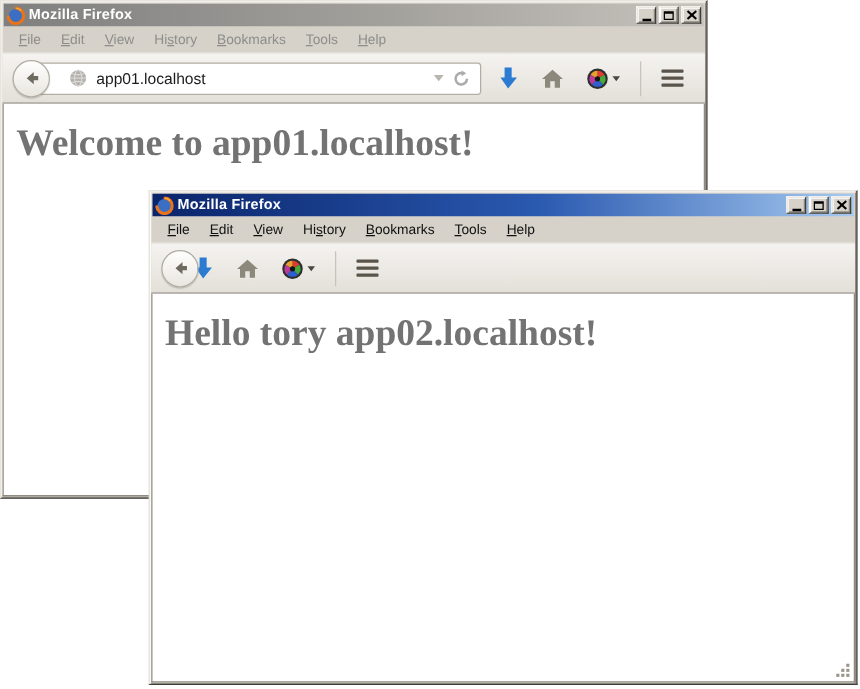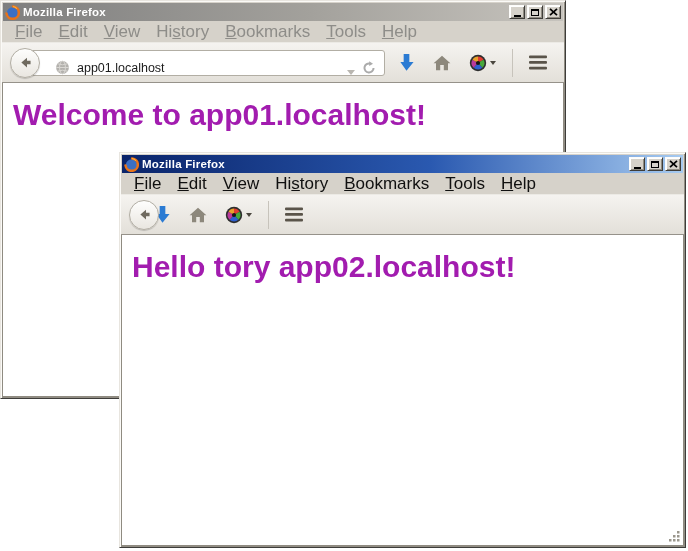--- a/index.html
+++ b/index.html
@@ -29,21 +29,21 @@
   .winbtns { display:flex; gap:2px; }
   .wbtn {
     width:16px; height:14px; background:#d6d2ca; box-sizing:border-box;
     border:1px solid; border-color:#fdfcfa #3f3d39 #3f3d39 #fdfcfa;
     box-shadow: inset 1px 1px 0 #ffffff, inset -1px -1px 0 #8f8b81;
     display:flex; align-items:center; justify-content:center;
   }
   .glyph-min { width:7px; height:2px; background:#000; margin-top:7px; }
   .glyph-max { width:8px; height:7px; box-sizing:border-box; border:1px solid #000; border-top-width:2px; }
   
-  .menubar { height:21px; flex:0 0 21px; display:flex; align-items:center; padding-left:5px; font-size:17px; }
+  .menubar { height:21px; flex:0 0 21px; display:flex; align-items:center; padding-left:5px; font-size:11px; }
   .menubar .mi { padding:3px 8px; cursor:default; white-space:nowrap; }
   .win.active   .menubar .mi { color:#101010; }
   .win.inactive .menubar .mi { color:#8e8d89; }
   
   .toolbar {
     height:41px; flex:0 0 41px; box-sizing:border-box;
     background:linear-gradient(#f5f3f0,#e3e0d9);
     border-top:1px solid #eceae5; border-bottom:1px solid #96928a;
     display:flex; align-items:center; padding:0 12px 0 8px; gap:8px;
   }
@@ -51,43 +51,43 @@
     width:30px; height:30px; flex:0 0 30px; border-radius:50%;
     background:linear-gradient(#fefefd,#e9e6e0);
     border:1px solid #b2aea4; box-sizing:border-box;
     display:flex; align-items:center; justify-content:center;
     margin-right:-18px; position:relative; z-index:2;
     box-shadow:0 1px 1px rgba(0,0,0,.18);
   }
   .urlbar {
     flex:1; height:26px; box-sizing:border-box; background:#ffffff;
     border:1px solid #b2aea4; border-radius:3px;
-    display:flex; align-items:flex-end; gap:7px; padding:0 8px 0 24px;
+    display:flex; align-items:center; gap:7px; padding:0 8px 0 24px;
     min-width:0;
   }
   .urltext { flex:1; font-size:12.5px; color:#1c1c1c; white-space:nowrap; overflow:hidden; }
   .caret-sm {
     width:0; height:0; border-left:4px solid transparent;
     border-right:4px solid transparent; border-top:5px solid #b9b6b0;
   }
   .caret-dk {
     width:0; height:0; border-left:3.5px solid transparent;
     border-right:3.5px solid transparent; border-top:4.5px solid #4a463e;
     margin-left:3px;
   }
   .tbicon { height:30px; display:flex; align-items:center; justify-content:center; padding:0 5px; }
   .separator { width:1px; height:28px; background:#c7c3bb; margin:0 3px; flex:0 0 1px; }
   
   .content {
     flex:1; background:#ffffff; position:relative; overflow:hidden;
     border:1px solid #8f8b81; border-top:none;
   }
   .heading {
-    font-family:Liberation Sans, sans-serif; font-weight:bold;
-    font-size:30px; color:#a21caf; margin:15px 8px 0 10px; white-space:nowrap;
+    font-family:Liberation Serif, serif; font-weight:bold;
+    font-size:30px; color:#737373; margin:15px 8px 0 10px; white-space:nowrap;
   }
   .grip { position:absolute; right:2px; bottom:2px; width:14px; height:14px; cursor:nwse-resize; }
   u { text-underline-offset:1px; }
 </style>
 </head>
 <body>
 
 <div class="stage">
 
   <div class="win inactive" style="left:0;top:0;width:566px;height:399px;z-index:1">

